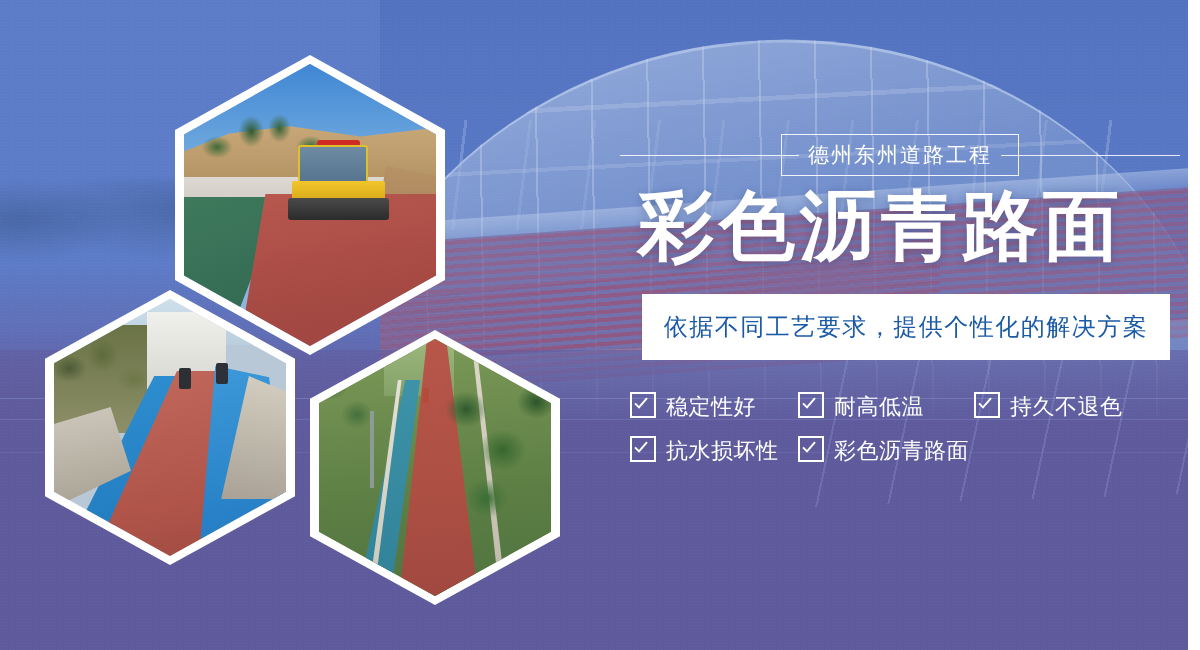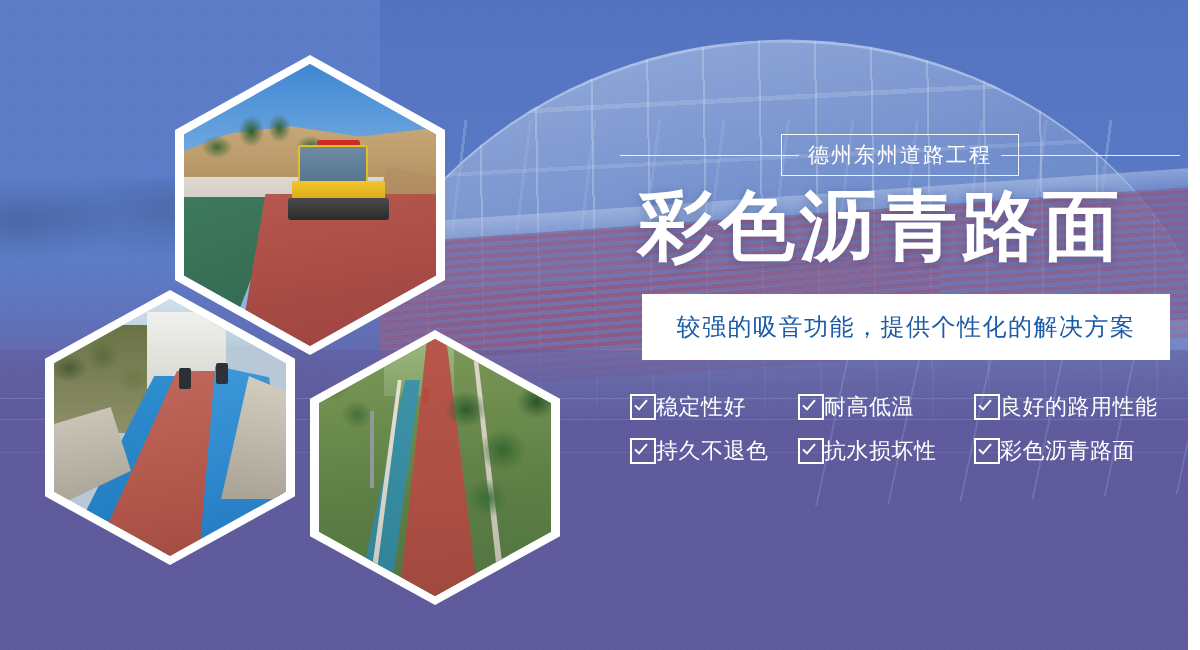--- a/index.html
+++ b/index.html
@@ -369,21 +369,22 @@
     position: absolute;
     left: 10px;
     top: 392px;
     width: 560px;
     display: grid;
     grid-template-columns: 168px 176px auto;
     grid-row-gap: 14px;
   }
   .feat {
     display: flex;
-    align-items: center;
+    align-items: flex-start;
+    gap: 10px;
   }
   .checkbox {
     flex: 0 0 auto;
     width: 22px;
     height: 22px;
     border: 2px solid #ffffff;
     position: relative;
   }
   .checkbox svg { position: absolute; left: 1px; top: 1px; }
   .feat-label {
@@ -478,21 +479,21 @@
       <div class="rule"></div>
       <div class="tagline-box">
         <div class="tagline-text">德州东州道路工程</div>
       </div>
       <div class="rule"></div>
     </div>
 
     <div class="main-title">彩色沥青路面</div>
 
     <div class="subtitle-bar">
-      <div class="subtitle-text">较强的吸音功能，提供个性化的解决方案</div>
+      <div class="subtitle-text">依据不同工艺要求，提供个性化的解决方案</div>
     </div>
 
     <div class="features">
 
       <div class="feat">
         <span class="checkbox">
           <svg width="16" height="16" viewBox="0 0 16 16" aria-hidden="true">
             <path d="M2 8.4 L6 12.4 L14 3.2" fill="none" stroke="#ffffff" stroke-width="2"></path>
           </svg>
         </span>
@@ -501,28 +502,20 @@
 
       <div class="feat">
         <span class="checkbox">
           <svg width="16" height="16" viewBox="0 0 16 16" aria-hidden="true">
             <path d="M2 8.4 L6 12.4 L14 3.2" fill="none" stroke="#ffffff" stroke-width="2"></path>
           </svg>
         </span>
         <span class="feat-label">耐高低温</span>
       </div>
 
-      <div class="feat">
-        <span class="checkbox">
-          <svg width="16" height="16" viewBox="0 0 16 16" aria-hidden="true">
-            <path d="M2 8.4 L6 12.4 L14 3.2" fill="none" stroke="#ffffff" stroke-width="2"></path>
-          </svg>
-        </span>
-        <span class="feat-label">良好的路用性能</span>
-      </div>
 
       <div class="feat">
         <span class="checkbox">
           <svg width="16" height="16" viewBox="0 0 16 16" aria-hidden="true">
             <path d="M2 8.4 L6 12.4 L14 3.2" fill="none" stroke="#ffffff" stroke-width="2"></path>
           </svg>
         </span>
         <span class="feat-label">持久不退色</span>
       </div>
 

